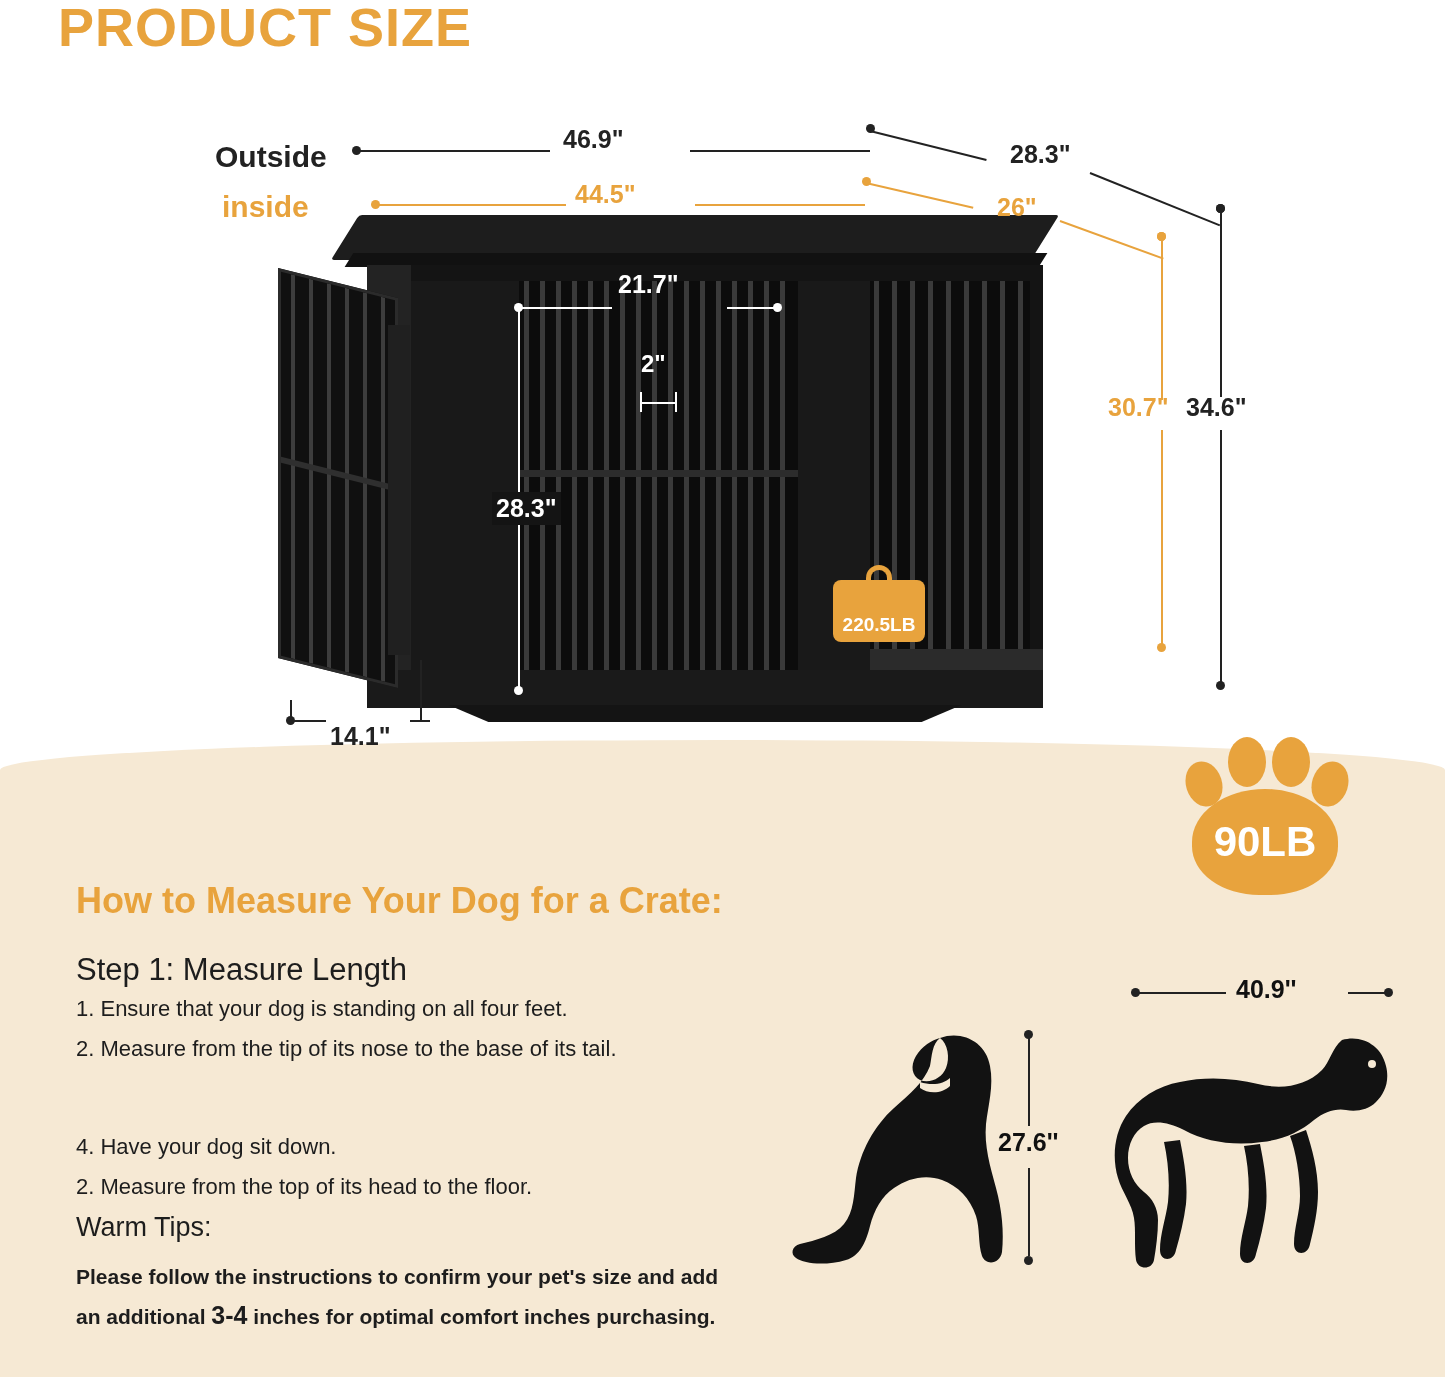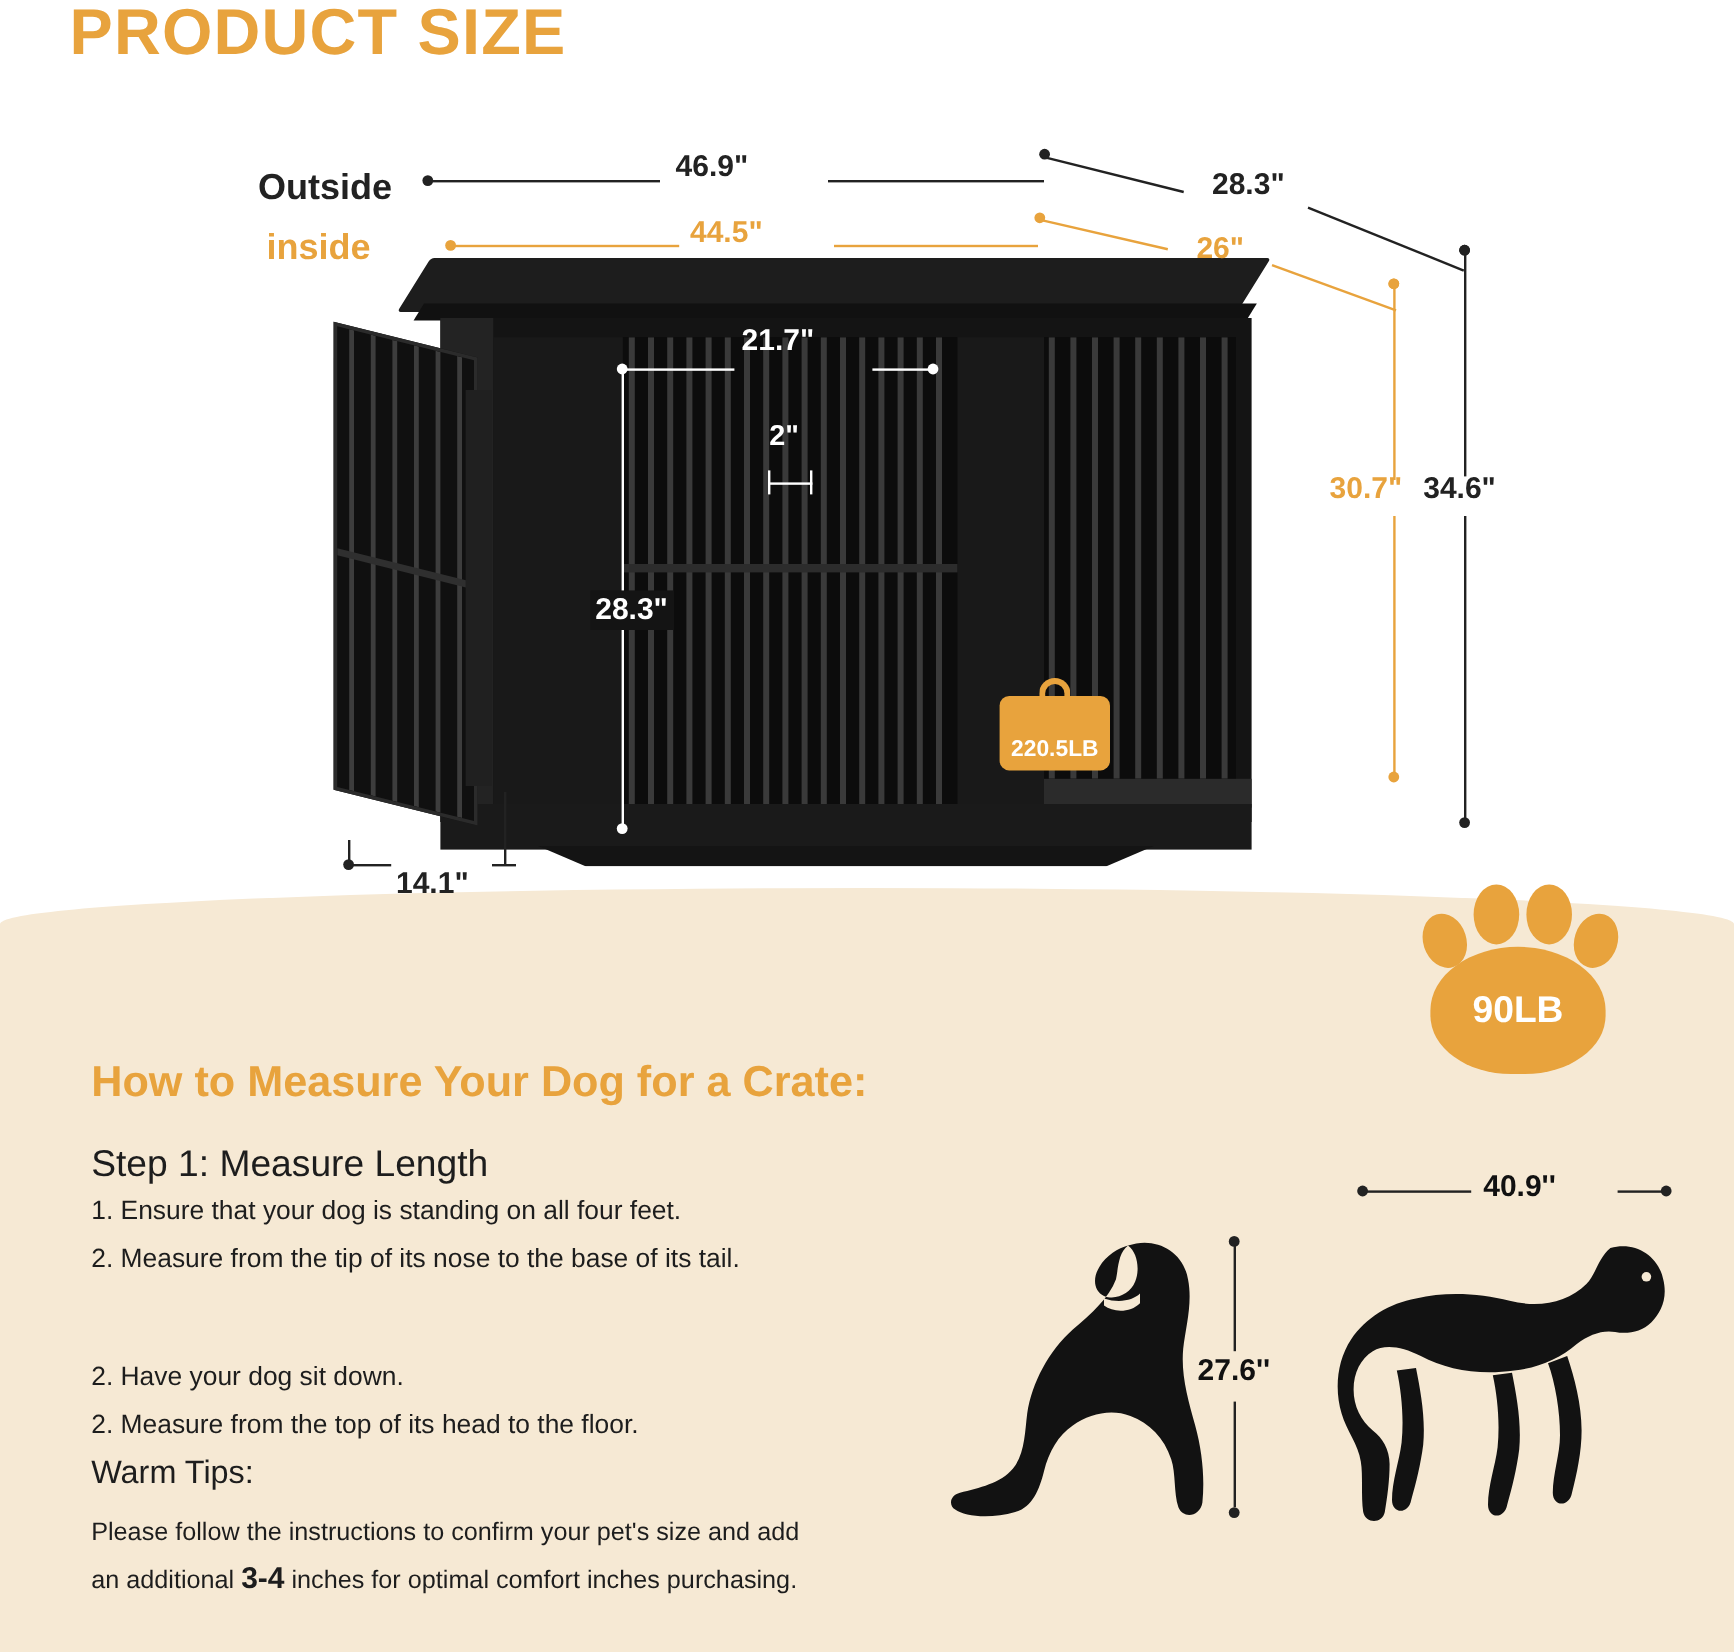--- a/index.html
+++ b/index.html
@@ -255,21 +255,21 @@
   .paw .big {
     left: 12px;
     top: 54px;
     width: 146px;
     height: 106px;
     border-radius: 50% 50% 46% 46%;
     display: flex;
     align-items: center;
     justify-content: center;
     color: #fff;
-    font-size: 31px;
+    font-size: 42px;
     font-weight: bold;
   }
   .paw .t1 { left: 6px;  top: 26px; width: 36px; height: 46px; transform: rotate(-18deg);}
   .paw .t2 { left: 48px; top: 2px;  width: 38px; height: 50px; }
   .paw .t3 { left: 92px; top: 2px;  width: 38px; height: 50px; }
   .paw .t4 { left: 132px;top: 26px; width: 36px; height: 46px; transform: rotate(18deg);}
 
   
   .measure-title {
     position: absolute;
@@ -294,21 +294,21 @@
     left: 76px;
     top: 1212px;
     font-size: 27px;
     color: #1d1d1d;
   }
   .warm-body {
     position: absolute;
     left: 76px;
     top: 1258px;
     font-size: 21px;
-    font-weight: normal;
+    font-weight: bold;
     color: #1d1d1d;
     line-height: 38px;
     width: 700px;
   }
   .warm-body b { font-size: 25px; }
 
   
   .dog-sit, .dog-stand {
     position: absolute;
     fill: #121212;
@@ -457,21 +457,21 @@
     <div class="pad t4"></div>
     <div class="pad big">90LB</div>
   </div>
 
   <div class="measure-title">How to Measure Your Dog for a Crate:</div>
 
   <div class="step-head" style="left:76px; top:952px;">Step 1: Measure Length</div>
   <div class="step-line" style="left:76px; top:996px;">1. Ensure that your dog is standing on all four feet.</div>
   <div class="step-line" style="left:76px; top:1036px;">2. Measure from the tip of its nose to the base of its tail.</div>
 
-  <div class="step-line" style="left:76px; top:1134px;">2. Have your dog sit down.</div>
+  <div class="step-line" style="left:76px; top:1134px;">4. Have your dog sit down.</div>
   <div class="step-line" style="left:76px; top:1174px;">2. Measure from the top of its head to the floor.</div>
 
   <div class="warm-tips">Warm Tips:</div>
   <div class="warm-body">
     <div>Please follow the instructions to confirm your pet's size and add</div>
     <div>
       <span>an additional </span><b>3-4</b><span> inches for optimal comfort inches purchasing.</span>
     </div>
   </div>
 

